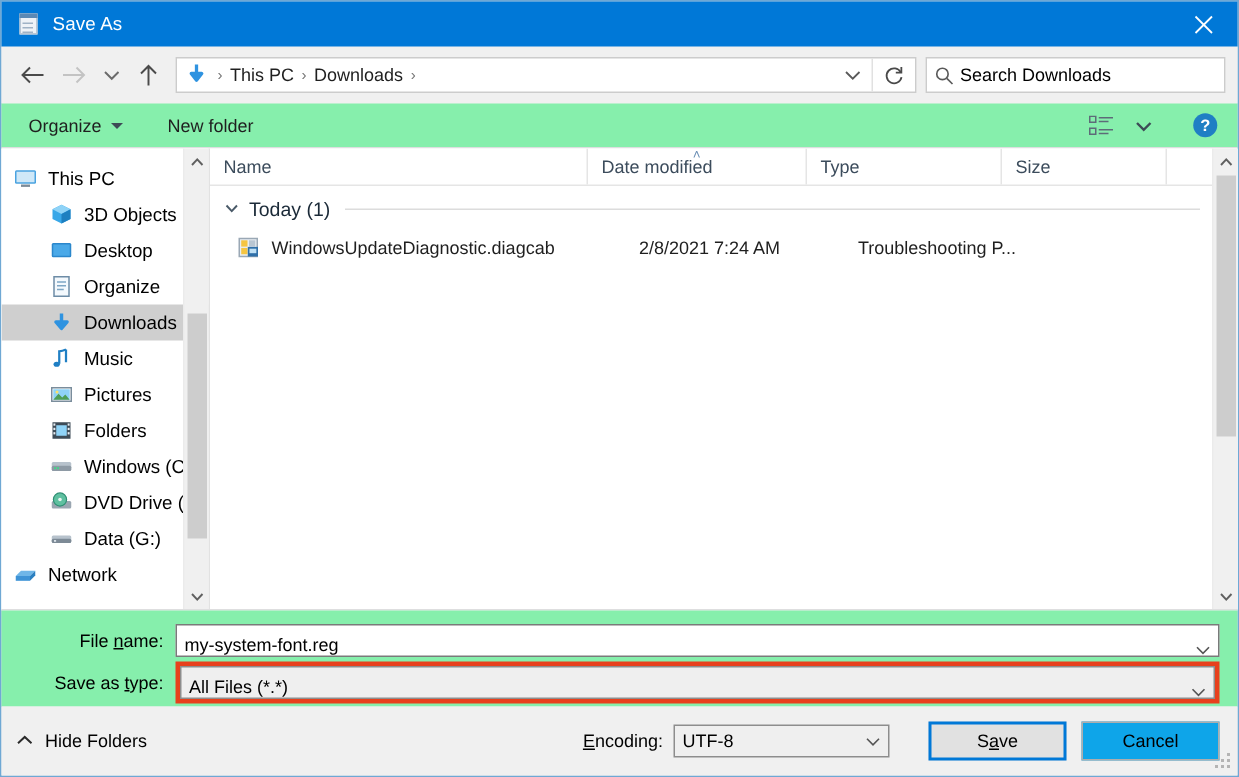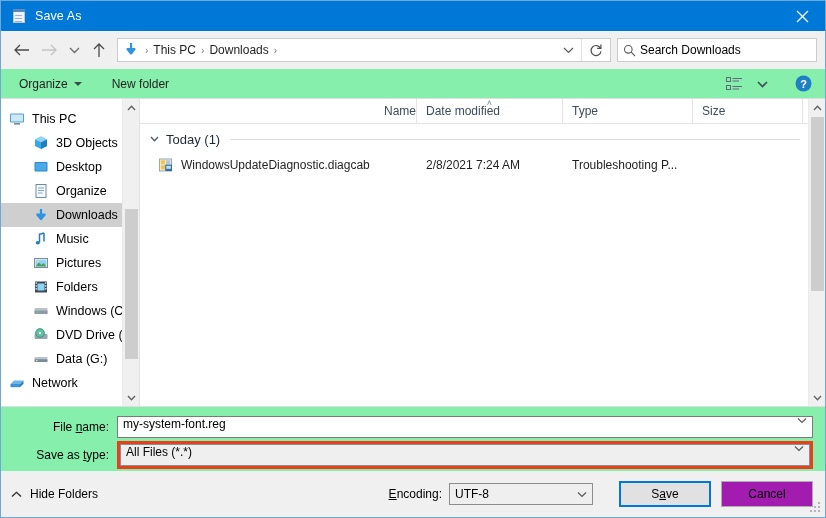--- a/index.html
+++ b/index.html
@@ -232,21 +232,21 @@
   }
   .col {
     font-size: 12px; color: #3c4c5c;
     height: 24px; line-height: 24px;
     padding-left: 9px;
     box-sizing: border-box;
     border-right: 1px solid #e5e5e5;
     overflow: hidden; white-space: nowrap;
     position: relative;
   }
-  .col.c-name { width: 277px; text-align: right; }
+  .col.c-name { width: 252px; }
   .col.c-date { width: 146px; }
   .col.c-type { width: 130px; }
   .col.c-size { width: 110px; }
   .sort-arrow {
     position: absolute; top: 0px; left: 50%;
     transform: translateX(-50%);
     color: #6b8fb5;
     font-size: 9px; line-height: 9px;
   }
 
@@ -312,21 +312,21 @@
     font-size: 12px;
     color: #000000;
     flex: 0 0 auto;
     box-sizing: border-box;
   }
   .combo {
     flex: 1 1 auto;
     height: 22px;
     background: #ffffff;
     border: 1px solid #7a7a7a;
-    display: flex; align-items: flex-start;
+    display: flex; align-items: flex-end;
     box-sizing: border-box;
     min-width: 0;
   }
   .combo.grey { background: #efefef; border-color: #8d8d8d; }
   .combo-text {
     flex: 1 1 auto;
     font-size: 12px; color: #000000;
     padding-left: 5px;
     overflow: hidden; white-space: nowrap;
   }
@@ -366,21 +366,21 @@
   .enc-label { font-size: 12px; color: #000; margin-right: 7px; text-align: center; }
   .enc-combo {
     width: 144px; height: 22px;
     background: #efefef; border: 1px solid #8d8d8d;
     display: flex; align-items: center;
     box-sizing: border-box;
     margin-right: 16px;
   }
   .btn {
     width: 92px; height: 26px;
-    background: #a21caf;
+    background: #0ea5e9;
     border: 1px solid #adadad;
     font-size: 12px; color: #000000;
     display: flex; align-items: center; justify-content: center;
     box-sizing: border-box;
     margin-left: 10px;
   }
   .btn.primary {
     border: 2px solid #0078d7;
     background: #e1e1e1;
   }

